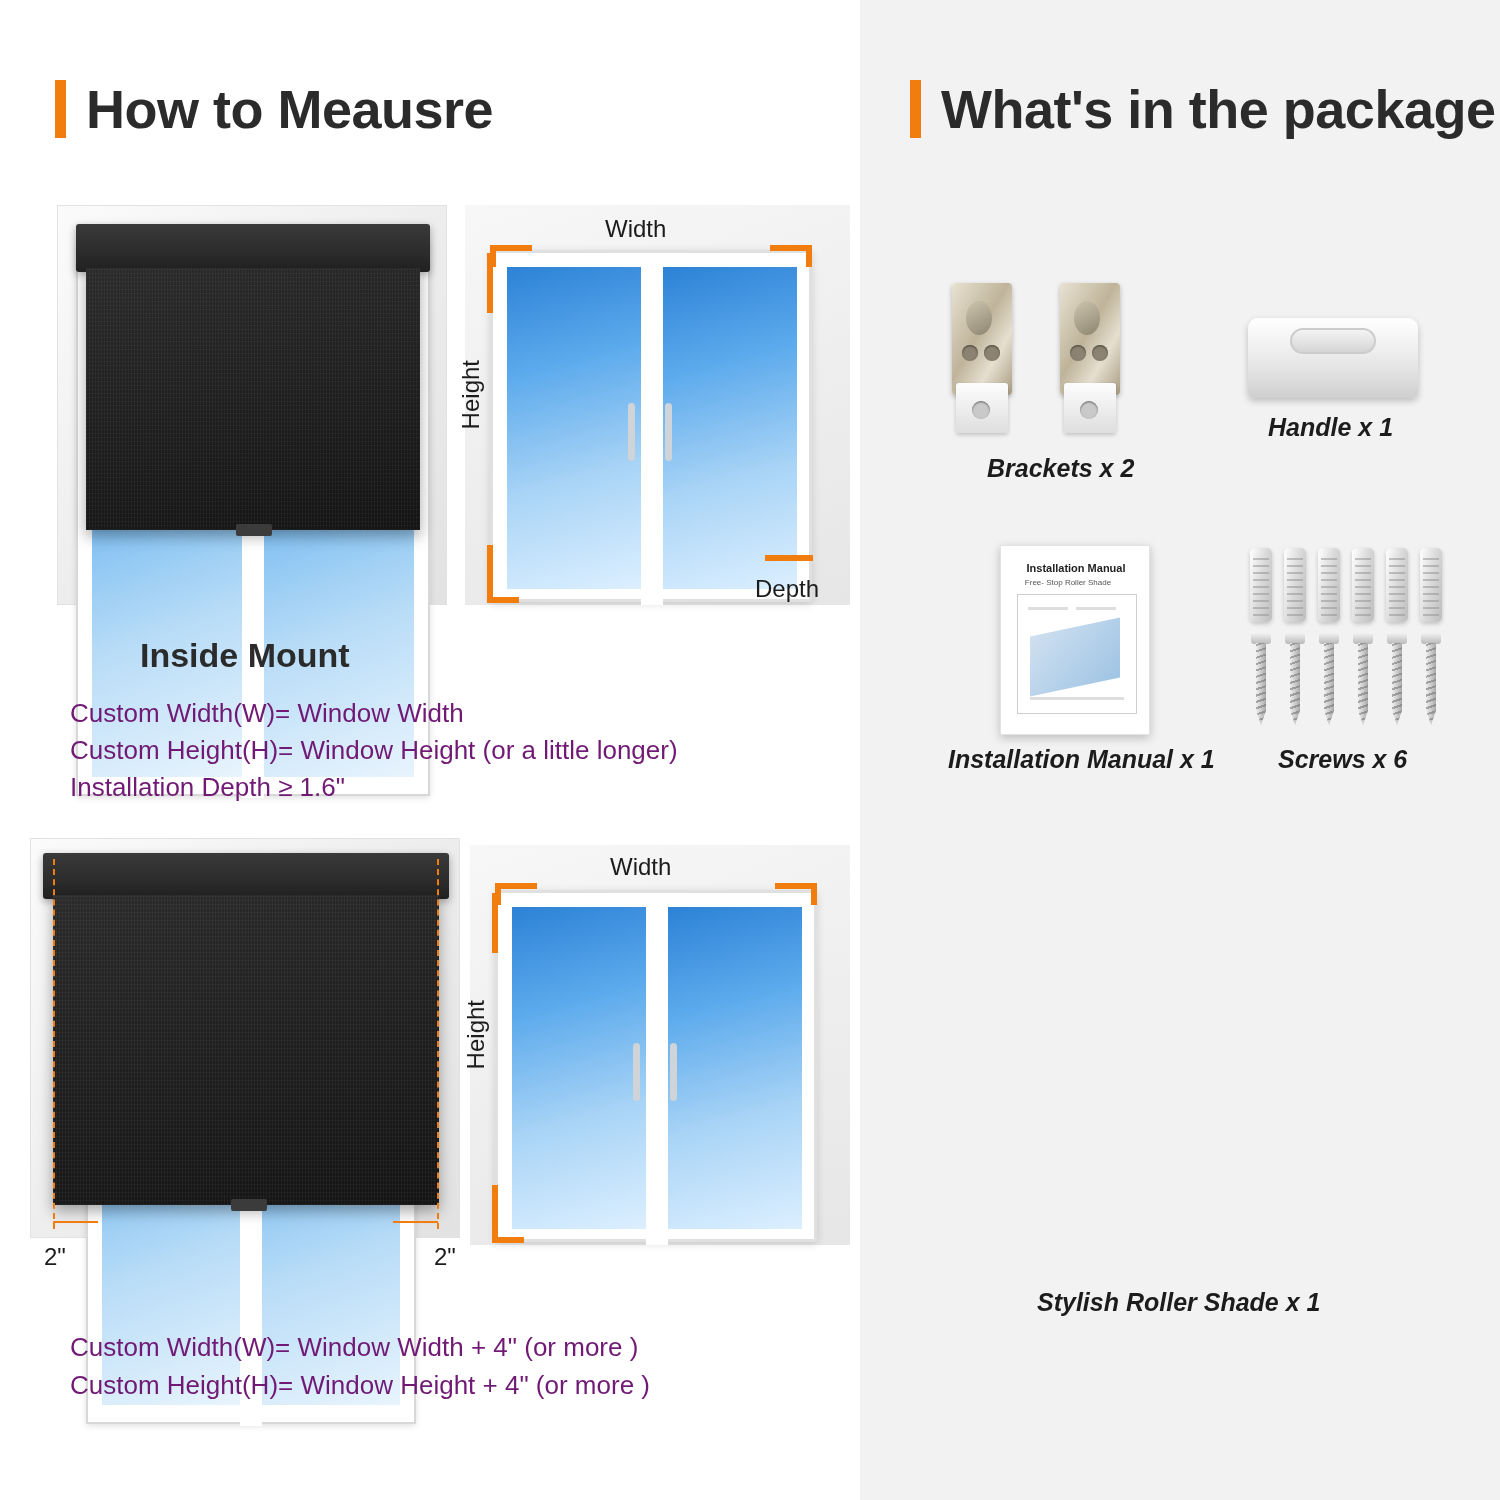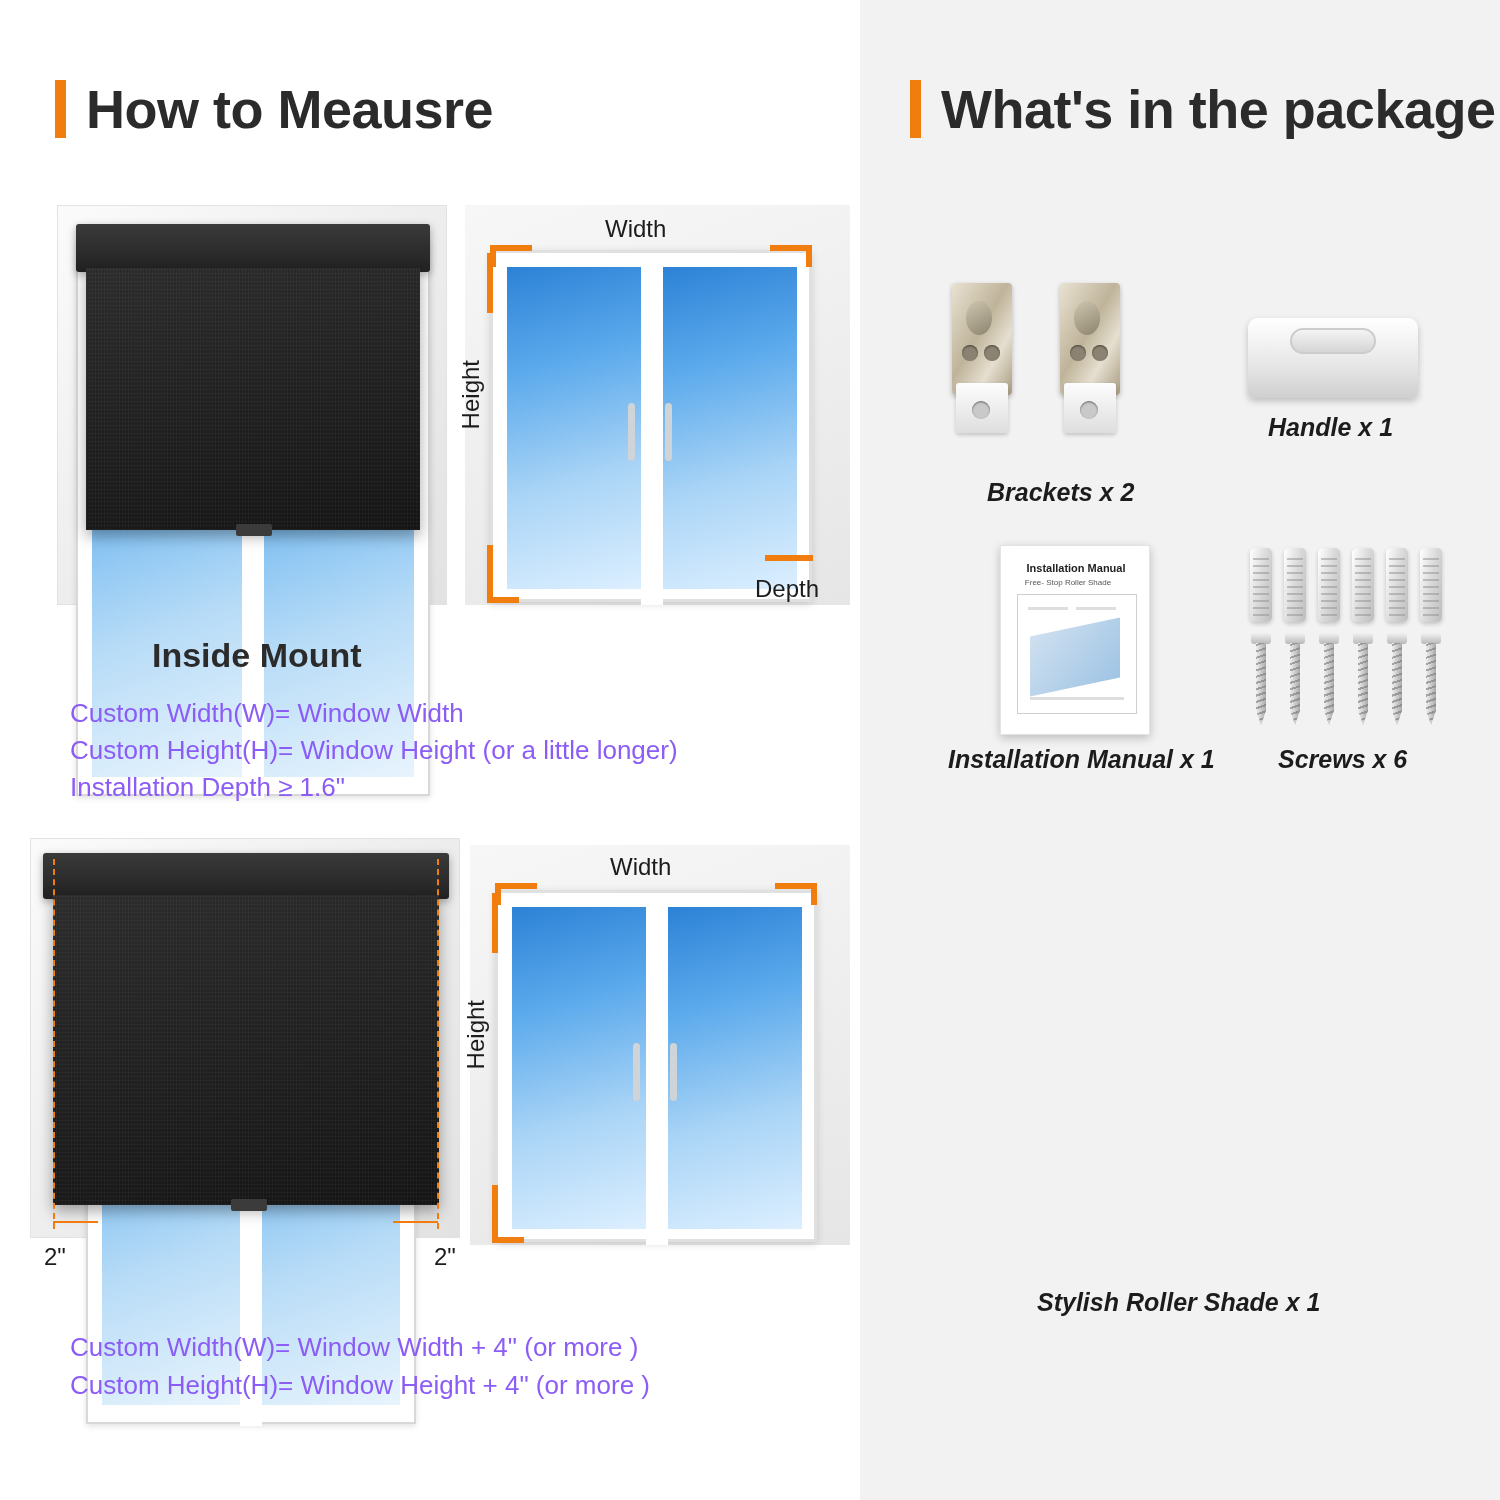--- a/index.html
+++ b/index.html
@@ -50,21 +50,21 @@
   .okbr{position:absolute;background:#f07d0e;}
   .dim-label{position:absolute;font-size:24px;color:#1c1c1c;font-weight:normal;}
   .dim-label.vert{writing-mode:vertical-rl;transform:rotate(180deg);}
 
   .dashed-v{position:absolute;border-left:2px dashed #f07d0e;}
   .dim-arrow{position:absolute;height:2px;background:#f07d0e;}
   .two-in{position:absolute;font-size:24px;color:#1c1c1c;}
 
   
   .mount-title{position:absolute;font-size:34px;font-weight:bold;color:#2b2b2b;}
-  .body-line{position:absolute;font-size:26px;color:#8b5cf6;white-space:nowrap;}
+  .body-line{position:absolute;font-size:26px;color:#701a75;white-space:nowrap;}
 
   
   .pkg-caption{position:absolute;font-size:25px;font-style:italic;font-weight:bold;color:#1c1c1c;white-space:nowrap;}
 
   .bracket{position:absolute;width:68px;height:150px;}
   .bracket .metal{position:absolute;left:4px;top:0;width:60px;height:112px;border-radius:4px;
      background:linear-gradient(120deg,#e9e2d2,#bfb49a 45%,#e6dfd0 70%,#a89c81);box-shadow:0 2px 5px rgba(0,0,0,.25);}
   .bracket .hole{position:absolute;border-radius:50%;background:#8b8271;box-shadow:inset 0 1px 2px rgba(0,0,0,.5);}
   .bracket .plate{position:absolute;left:8px;top:100px;width:52px;height:50px;border-radius:3px;
      background:linear-gradient(180deg,#fdfdfd,#dedede);box-shadow:0 2px 4px rgba(0,0,0,.2);}
@@ -145,21 +145,21 @@
       <div class="okbr" style="left:22px;top:340px;width:6px;height:57px;"></div>
       <div class="okbr" style="left:22px;top:392px;width:32px;height:6px;"></div>
 
       <div class="okbr" style="left:300px;top:350px;width:48px;height:6px;"></div>
 
       <div class="dim-label" style="left:140px;top:10px;">Width</div>
       <div class="dim-label vert" style="left:-8px;top:155px;">Height</div>
       <div class="dim-label" style="left:290px;top:370px;">Depth</div>
     </div>
 
-    <div class="mount-title" style="left:152px;top:636px;">Inside Mount</div>
+    <div class="mount-title" style="left:140px;top:636px;">Inside Mount</div>
 
     <div class="body-line" style="left:70px;top:698px;">Custom Width(W)= Window Width</div>
     <div class="body-line" style="left:70px;top:735px;">Custom Height(H)= Window Height (or a little longer)</div>
     <div class="body-line" style="left:70px;top:772px;">Installation Depth ≥ 1.6"</div>
 
     <div class="scene" style="left:30px;top:838px;width:430px;height:400px;">
       <div class="wall-grad"></div>
       <div class="win-frame" style="left:55px;top:45px;width:330px;height:540px;">
         <div class="win-glass" style="left:14px;top:14px;width:138px;height:505px;"></div>
         <div class="win-glass" style="left:174px;top:14px;width:138px;height:505px;"></div>
@@ -219,21 +219,21 @@
       <div class="hole" style="left:24px;top:118px;width:18px;height:18px;background:#c9c9c9;"></div>
     </div>
     <div class="bracket" style="left:196px;top:283px;">
       <div class="metal"></div>
       <div class="slot"></div>
       <div class="hole" style="left:14px;top:62px;width:16px;height:16px;"></div>
       <div class="hole" style="left:36px;top:62px;width:16px;height:16px;"></div>
       <div class="plate"></div>
       <div class="hole" style="left:24px;top:118px;width:18px;height:18px;background:#c9c9c9;"></div>
     </div>
-    <div class="pkg-caption" style="left:127px;top:478px;">Brackets x 2</div>
+    <div class="pkg-caption" style="left:127px;top:454px;">Brackets x 2</div>
 
     <div class="handle-part" style="left:388px;top:318px;">
       <div class="shell"></div>
       <div class="grip"></div>
     </div>
     <div class="pkg-caption" style="left:408px;top:413px;">Handle x 1</div>
 
     <div class="manual" style="left:140px;top:545px;">
       <div class="m-title">Installation Manual</div>
       <div class="m-sub">Free- Stop Roller Shade</div>

